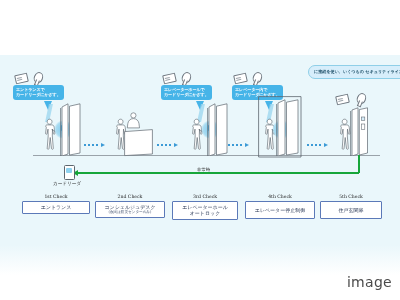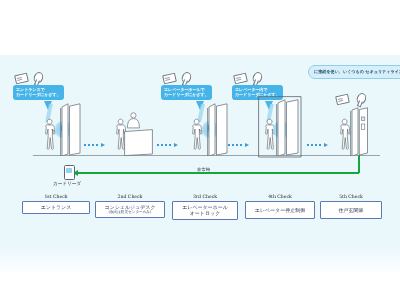--- a/index.html
+++ b/index.html
@@ -282,13 +282,14 @@
     </div>
   </div>
 
   <div class="chk" style="left:320px;top:194px;width:62px;">
     <div class="cap">5th Check</div>
     <div class="box" style="padding:5px 2px;">
       <div class="t1">住戸玄関扉</div>
     </div>
   </div>
 
+  <div class="wm">image</div>
 </div>
 
 </body></html>

